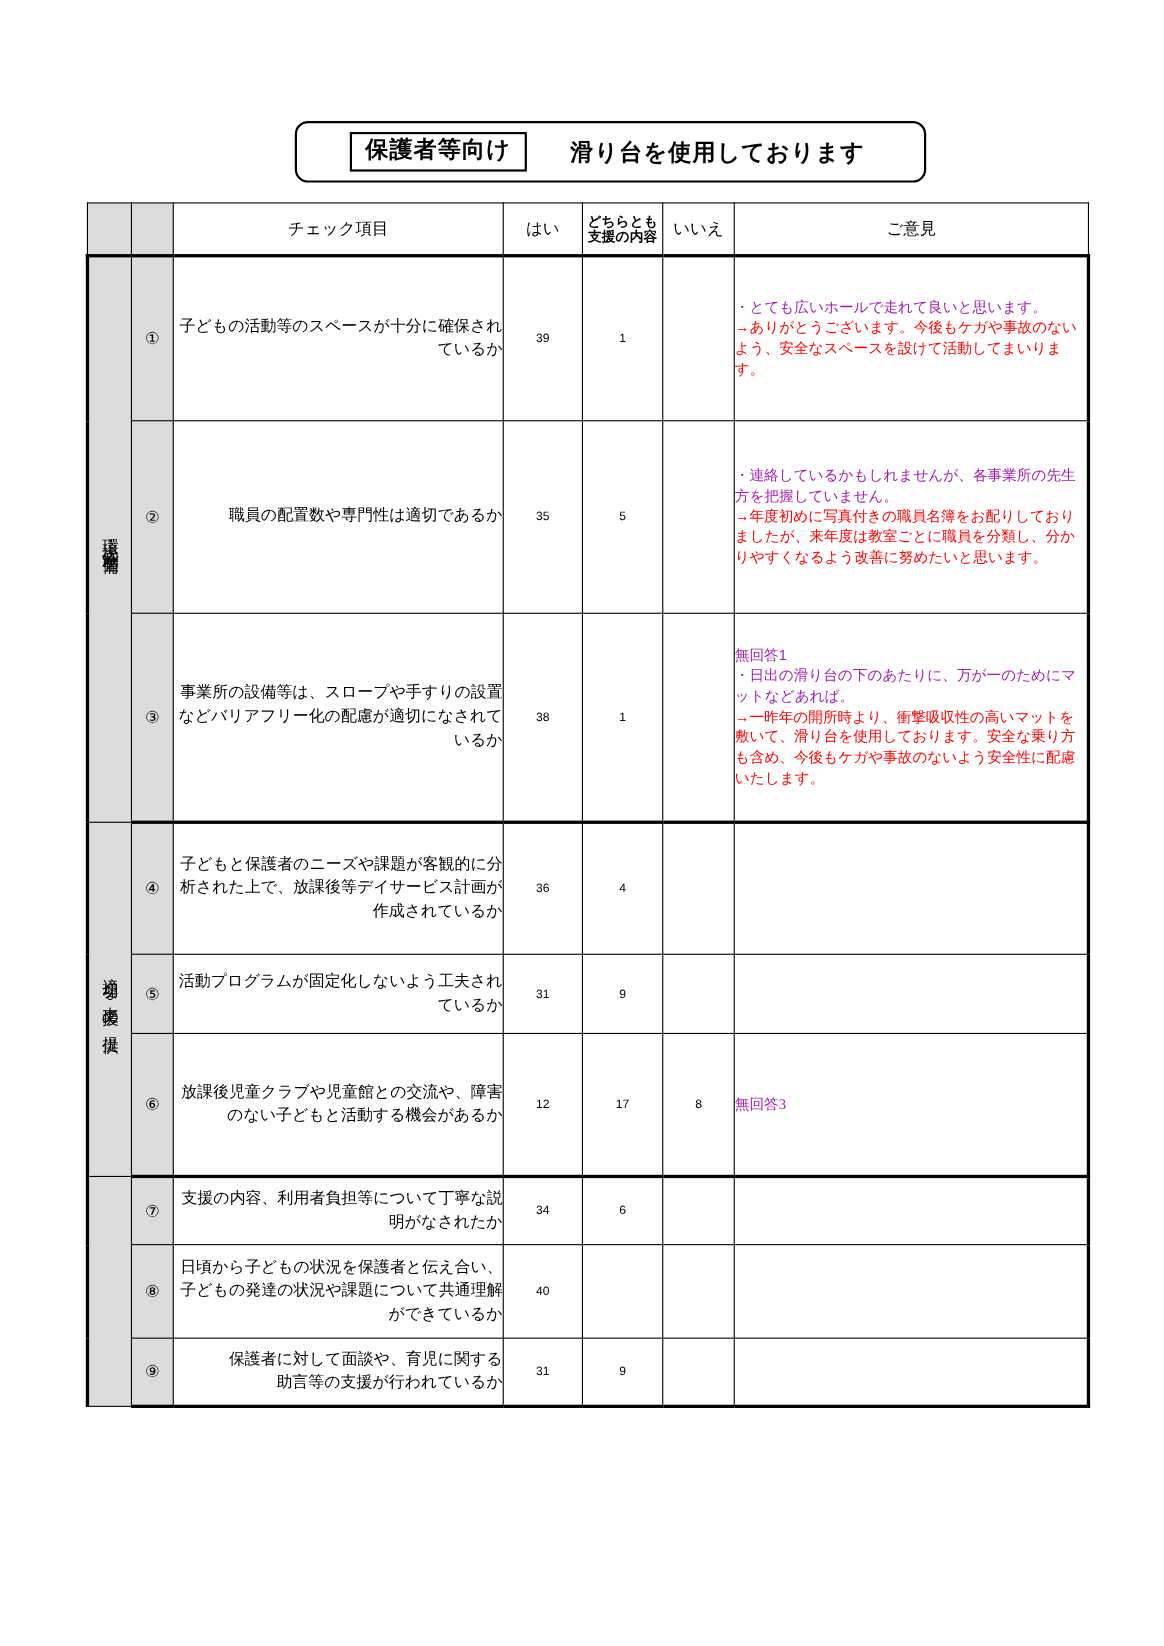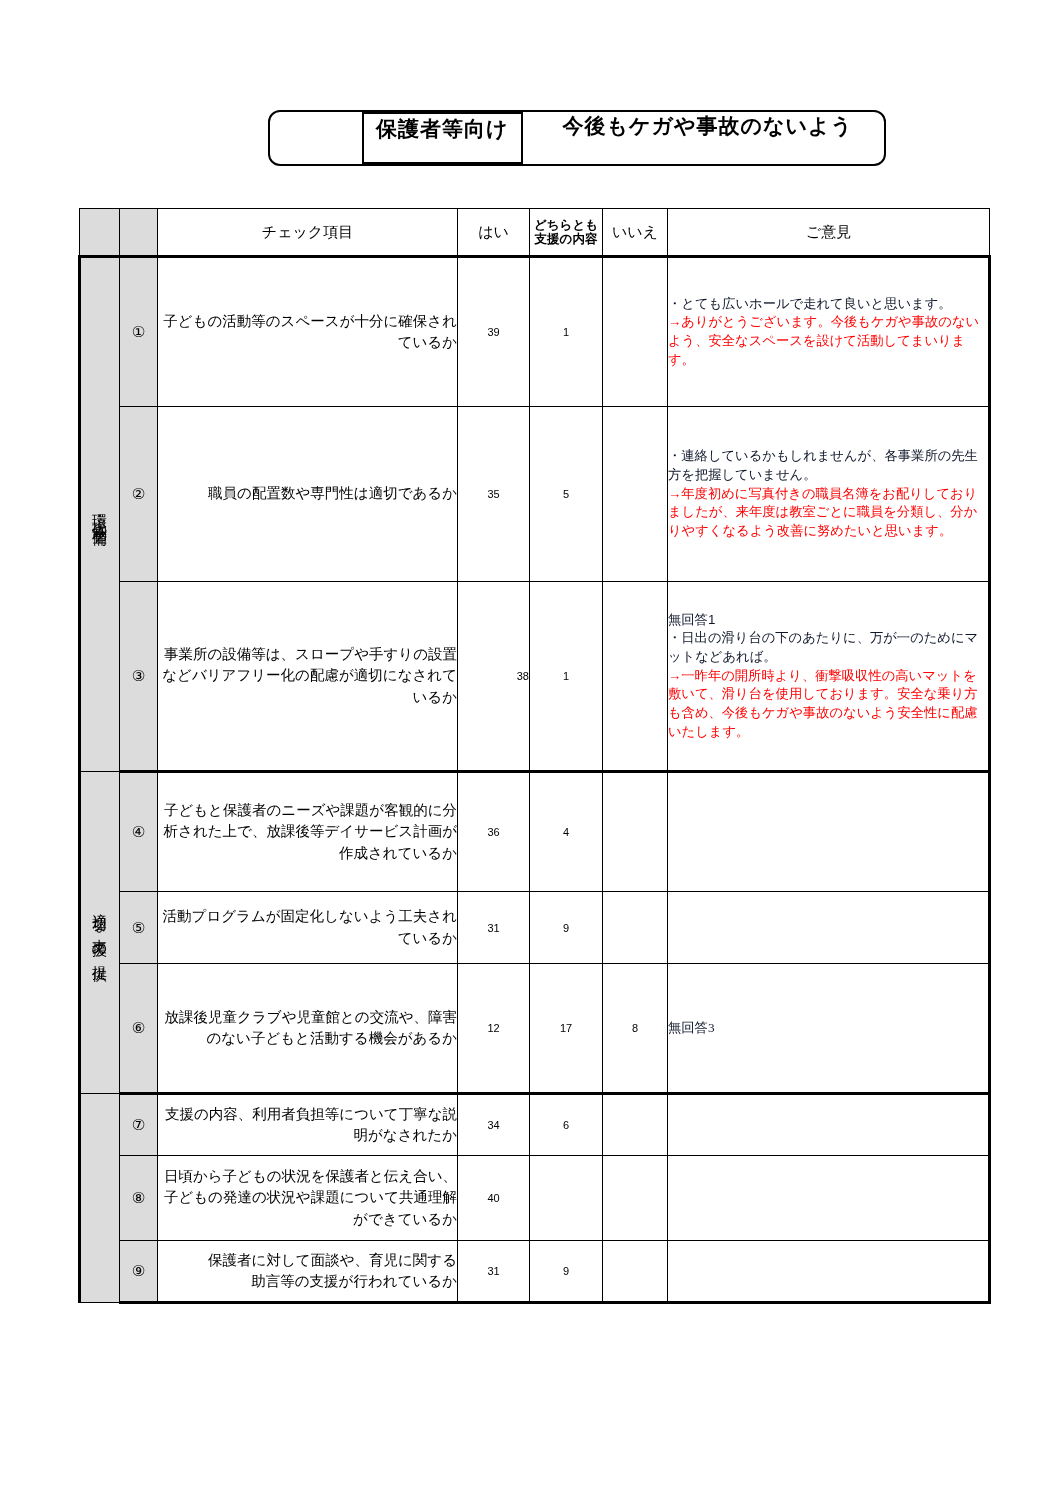--- a/index.html
+++ b/index.html
@@ -13,42 +13,42 @@
   }
 
   
   .title-wrap{
     position:absolute;
     left:268px; top:110px;
     width:570px; height:52px;
     border:2px solid #000;
     border-radius:12px;
     display:flex;
-    padding-left:44px;
+    align-items:center;
   }
   .title-badge{
     margin-left:48px;
     border:2px solid #000;
     padding:3px 12px 5px 12px;
     font-size:21px;
     font-weight:bold;
     letter-spacing:1px;
     line-height:1.1;
   }
   .title-main{
     margin-left:40px;
     font-size:21px;
     font-weight:bold;
     letter-spacing:1px;
   }
 
   
   table.eval{
     position:absolute;
-    left:78px; top:208px;
+    left:78px; top:184px;
     width:910px;
     border-collapse:collapse;
     table-layout:fixed;
   }
   table.eval td, table.eval th{
     border:1px solid #000;
     padding:0;
     vertical-align:middle;
     font-weight:normal;
   }
@@ -110,34 +110,34 @@
     text-align:center;
     font-size:11px;
   }
   td.comment{
     padding:6px 5px 6px 6px;
     font-size:13.3px;
     line-height:1.4;
     vertical-align:top;
     text-align:left;
   }
-  .cm-black{color:#0f172a;}
+  .cm-black{color:#a21caf;}
   .cm-red{color:#ff0000;}
 
   
   .thick-left{border-left:3px solid #000 !important;}
   .thick-top{border-top:3px solid #000 !important;}
   .thick-right{border-right:3px solid #000 !important;}
 </style>
 </head>
 <body>
 
 <div class="title-wrap">
   <div class="title-badge">保護者等向け</div>
-  <div class="title-main">今後もケガや事故のないよう</div>
+  <div class="title-main">滑り台を使用しております</div>
 </div>
 
 <table class="eval">
   <colgroup>
     <col class="c-cat">
       <col class="c-num">
       <col class="c-item">
     <col class="c-yes">
       <col class="c-mid">
       <col class="c-no">
@@ -177,21 +177,21 @@
         <td class="val">5</td>
         <td class="val"></td>
         <td class="comment thick-right">
           <div class="cm-black">・連絡しているかもしれませんが、各事業所の先生方を把握していません。</div>
           <div class="cm-red">→年度初めに写真付きの職員名簿をお配りしておりましたが、来年度は教室ごとに職員を分類し、分かりやすくなるよう改善に努めたいと思います。</div>
         </td>
       </tr>
       <tr style="height: 190px;">
         <td class="num" style="border-bottom: 3px solid rgb(0, 0, 0);">③</td>
         <td class="item" style="border-bottom: 3px solid rgb(0, 0, 0);">事業所の設備等は、スロープや手すりの設置などバリアフリー化の配慮が適切になされているか</td>
-        <td class="val" style="border-bottom: 3px solid rgb(0, 0, 0); text-align: right;">38</td>
+        <td class="val" style="border-bottom: 3px solid rgb(0, 0, 0);">38</td>
         <td class="val" style="border-bottom: 3px solid rgb(0, 0, 0);">1</td>
         <td class="val" style="border-bottom: 3px solid rgb(0, 0, 0);"></td>
         <td class="comment thick-right" style="border-bottom: 3px solid rgb(0, 0, 0);">
           <div class="cm-black">無回答1</div>
           <div class="cm-black">・日出の滑り台の下のあたりに、万が一のためにマットなどあれば。</div>
           <div class="cm-red">→一昨年の開所時より、衝撃吸収性の高いマットを敷いて、滑り台を使用しております。安全な乗り方も含め、今後もケガや事故のないよう安全性に配慮いたします。</div>
         </td>
       </tr>
       <tr style="height: 120px;">
         <td class="cat thick-left" rowspan="3"><span class="vertical">適切な支援の提供</span></td>

